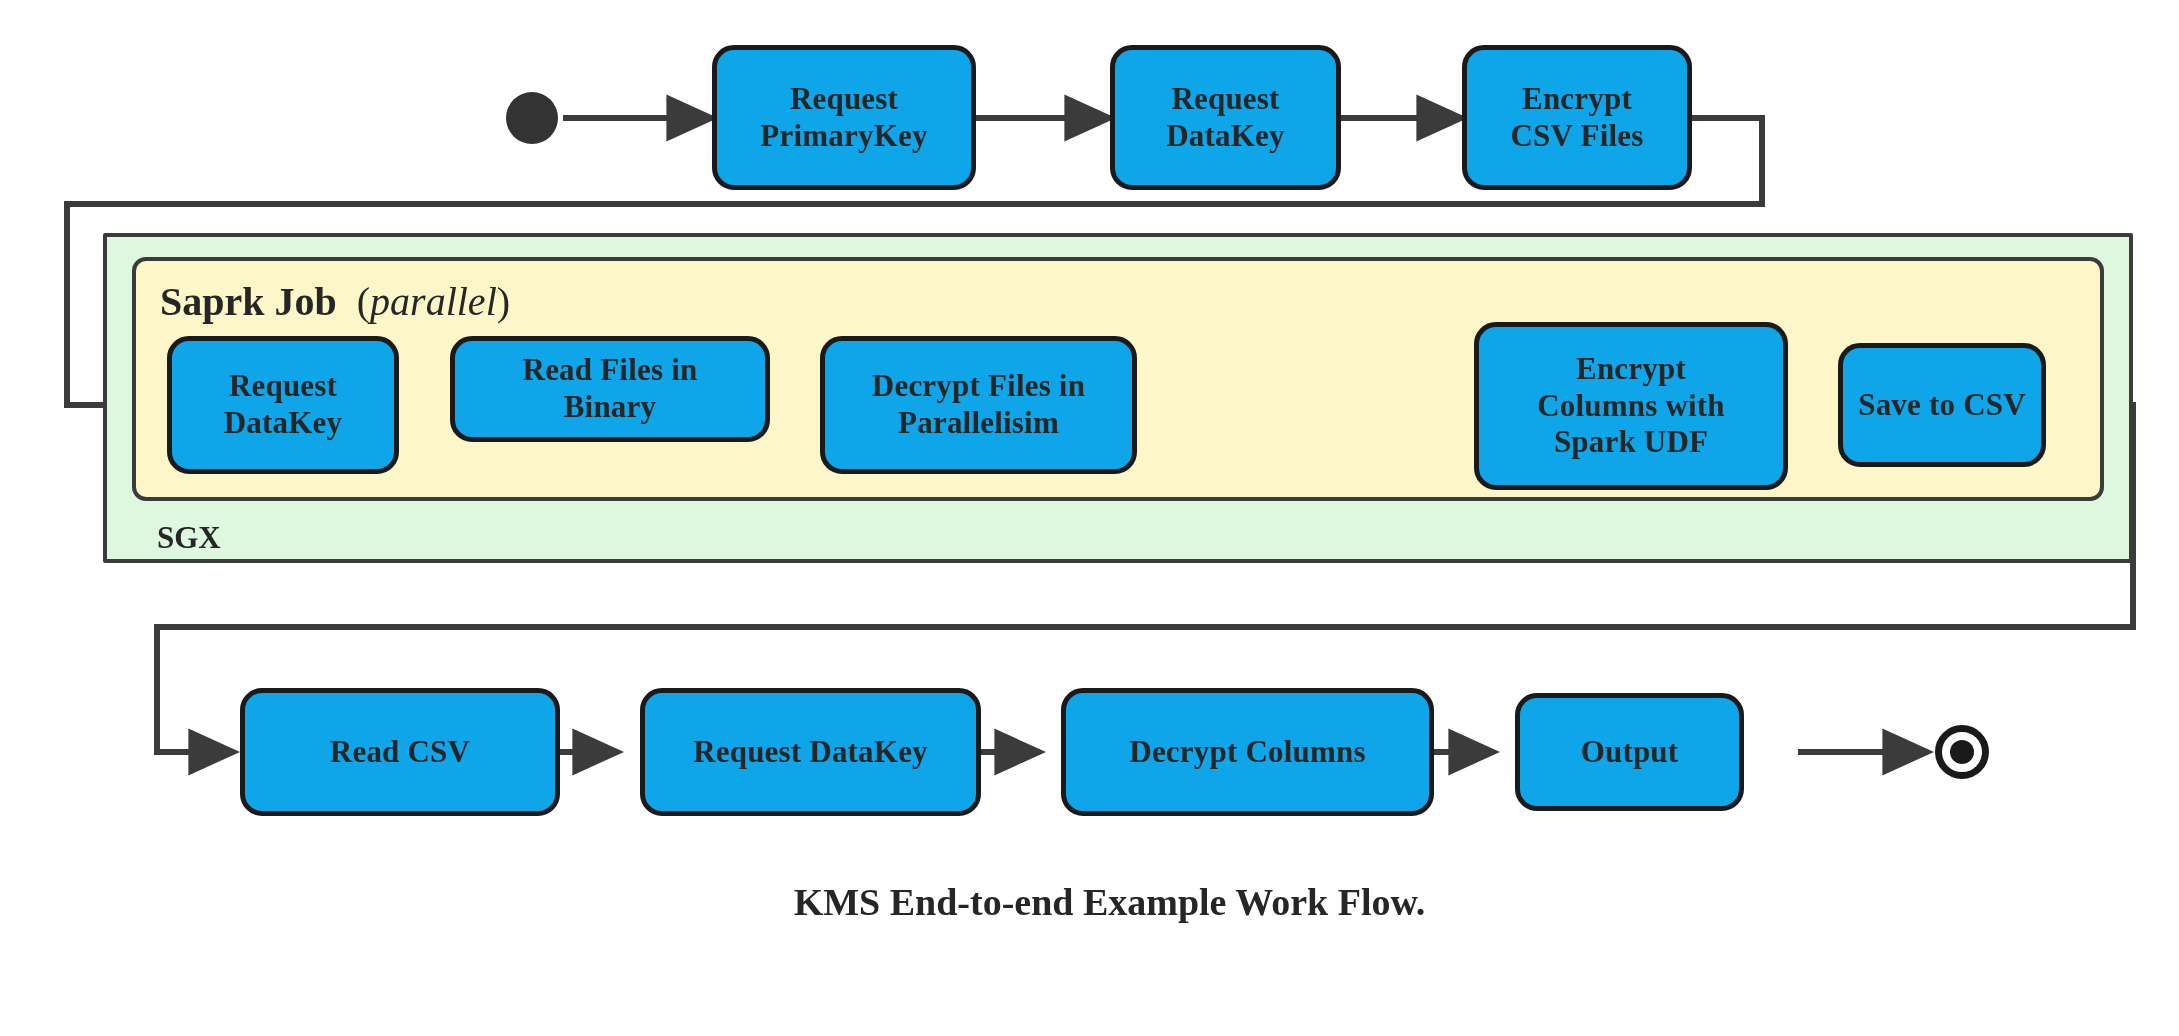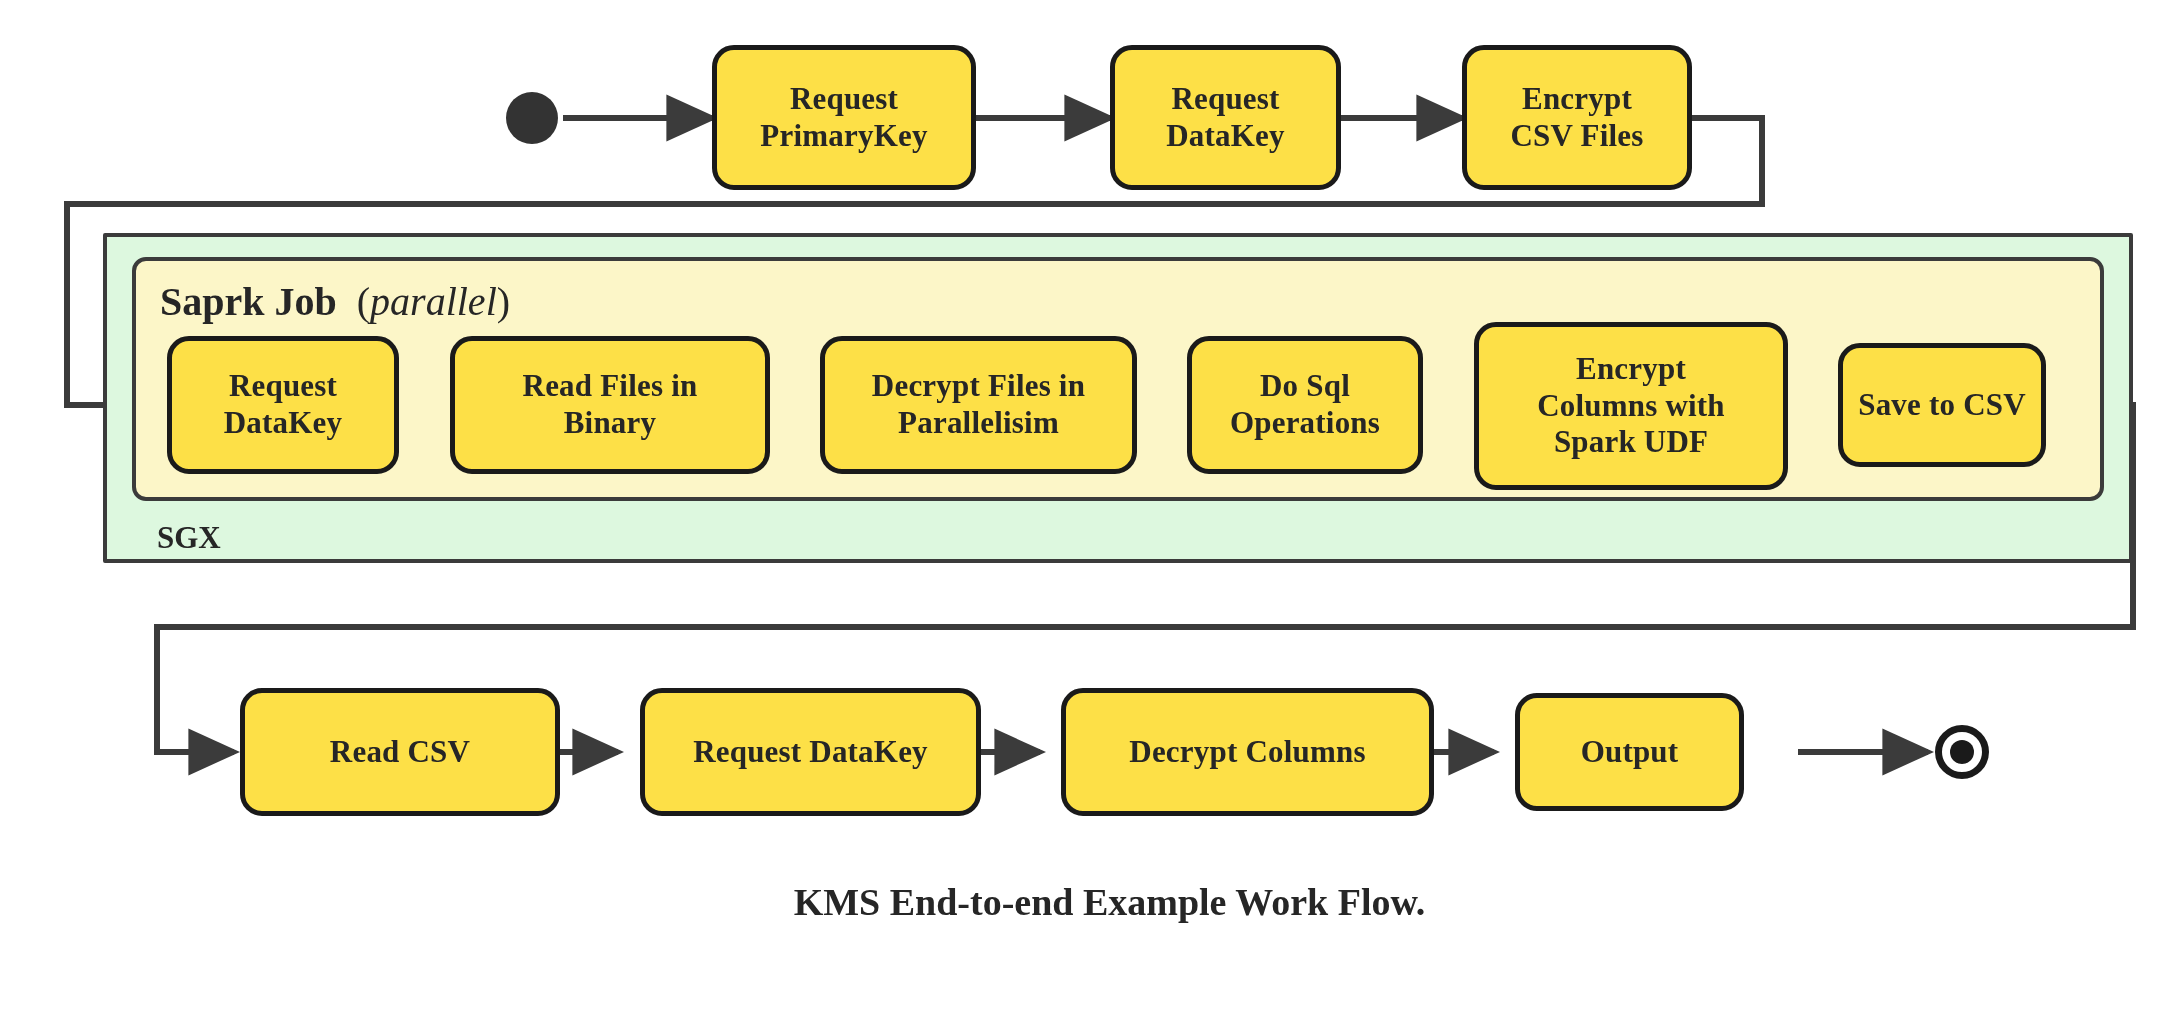--- a/index.html
+++ b/index.html
@@ -21,21 +21,21 @@
     position: absolute;
     left: 0;
     top: 0;
     width: 2179px;
     height: 1036px;
     pointer-events: none;
   }
   .node {
     position: absolute;
     box-sizing: border-box;
-    background: #fde047;
+    background: #0ea5e9;
     border: 5px solid #1a1a1a;
     border-radius: 22px;
     display: flex;
     align-items: center;
     justify-content: center;
     text-align: center;
     color: #262626;
     font-weight: bold;
     font-size: 31px;
     line-height: 1.18;
@@ -183,34 +183,30 @@
   <div class="group-spark" style="left:132px; top:257px; width:1972px; height:244px;"></div>
   <div class="group-title" style="left:160px; top:278px;">
     <span>Saprk Job</span><span>&nbsp;&nbsp;</span><span class="paren">(</span><span class="ital">parallel</span><span class="paren">)</span>
   </div>
 
   <div class="node" style="left:167px; top:336px; width:232px; height:138px;">
     <span class="node-label">Request
 DataKey</span>
   </div>
 
-  <div class="node" style="left:450px; top:336px; width:320px; height:138px;">
+  <div class="node" style="left:450px; top:336px; width:320px; height:106px;">
     <span class="node-label">Read Files in
 Binary</span>
   </div>
 
   <div class="node" style="left:820px; top:336px; width:317px; height:138px;font-family:Liberation Serif, serif;">
     <span class="node-label">Decrypt Files in
 Parallelisim</span>
   </div>
 
-  <div class="node" style="left:1187px; top:336px; width:236px; height:138px;">
-    <span class="node-label">Do Sql
-Operations</span>
-  </div>
 
   <div class="node" style="left:1474px; top:322px; width:314px; height:168px;">
     <span class="node-label">Encrypt
 Columns with
 Spark UDF</span>
   </div>
 
   <div class="node" style="left:1838px; top:343px; width:208px; height:124px;">
     <span class="node-label">Save to CSV</span>
   </div>

